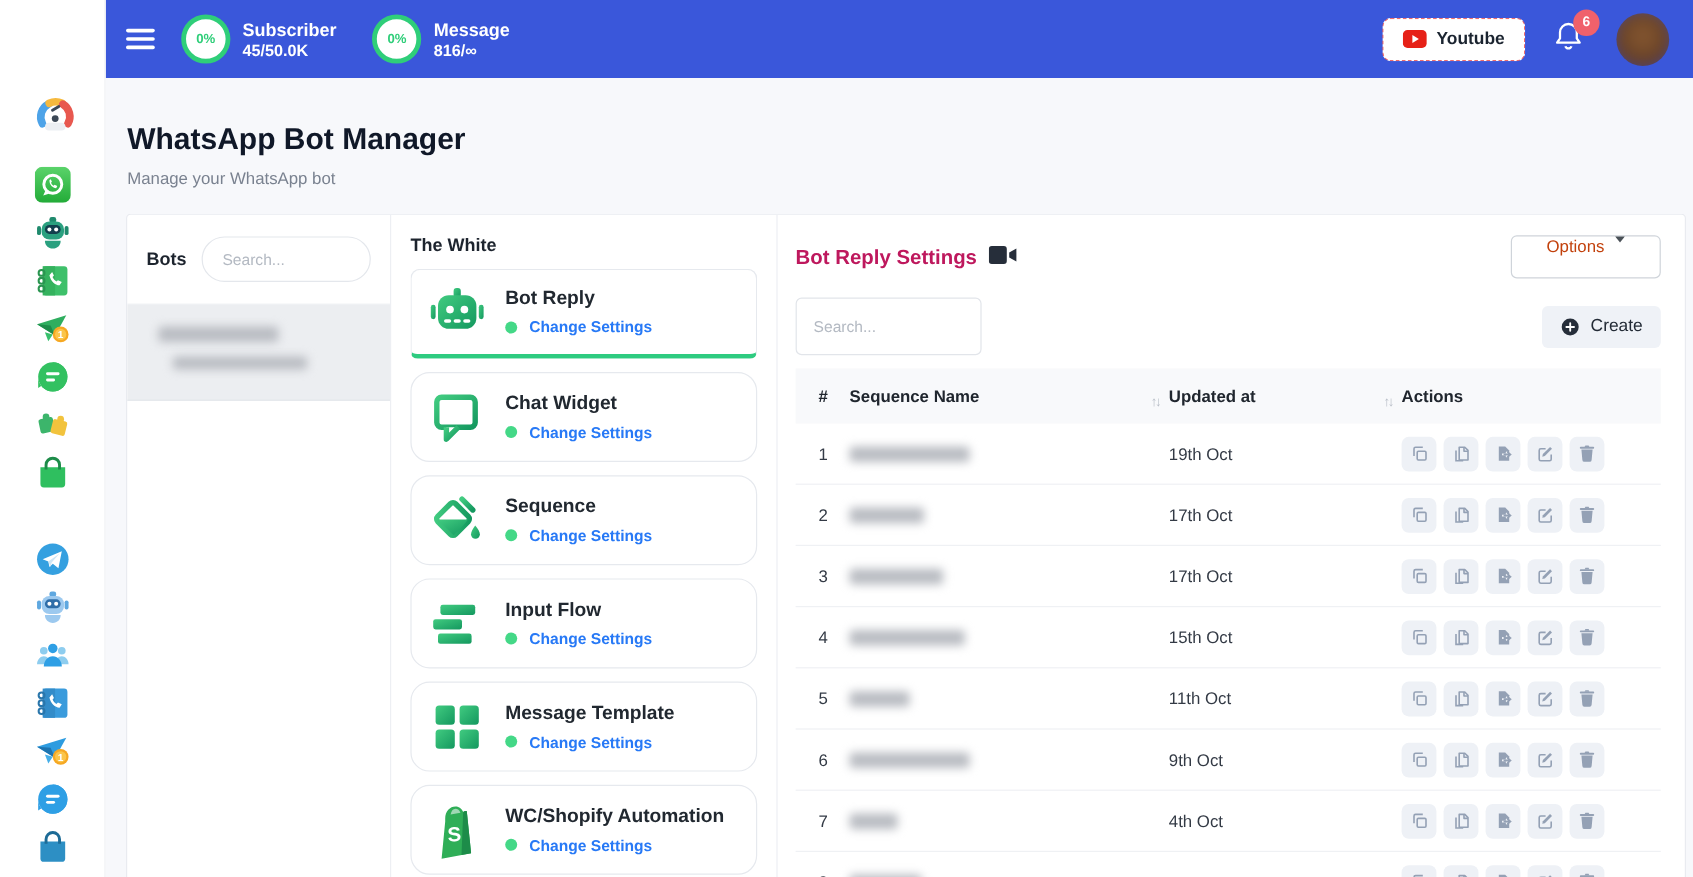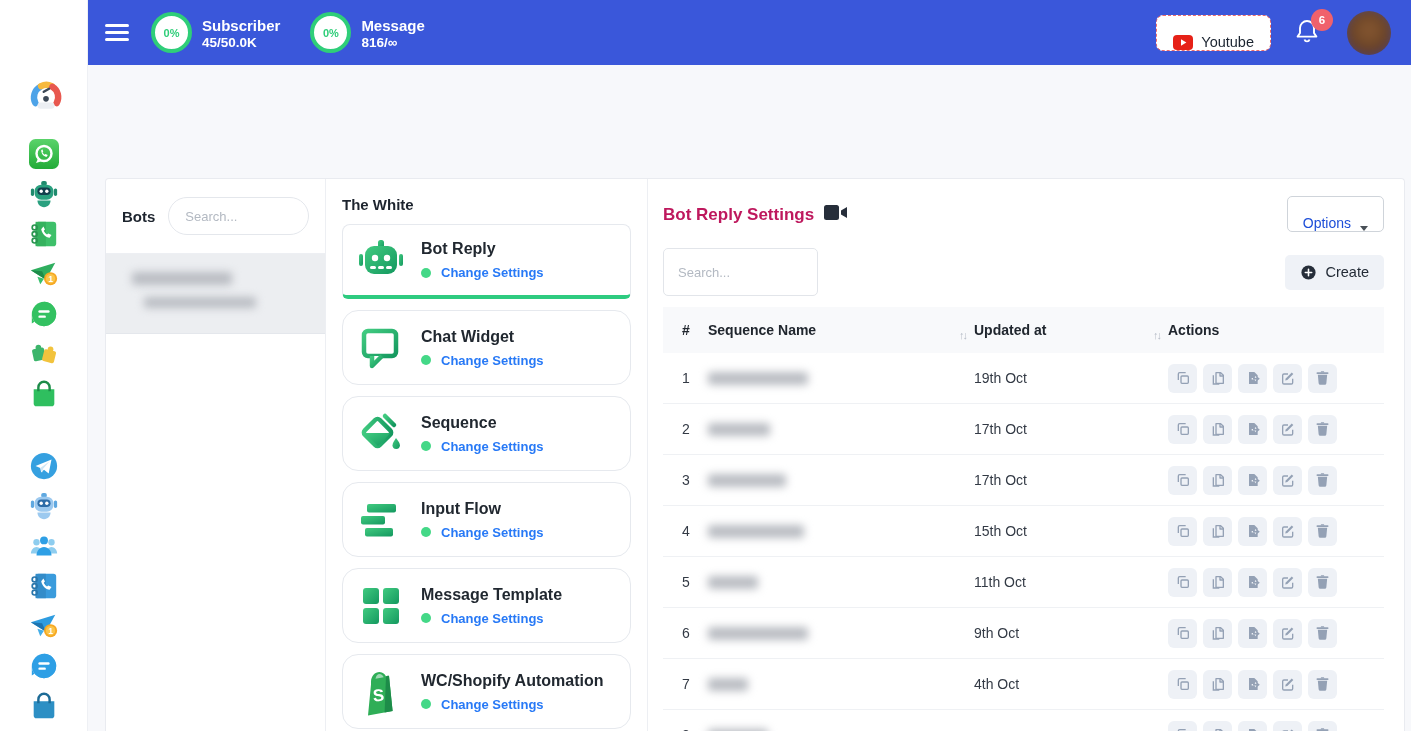--- a/index.html
+++ b/index.html
@@ -19,22 +19,22 @@
     background:#3a57da; display:flex; align-items:center; padding:0 12px 0 17px; }
   .hamburger { width:24px; cursor:pointer; margin-right:22px; }
   .hamburger span { display:block; height:2.5px; background:#fff; border-radius:2px; margin:4.5px 0; }
   .stat { display:flex; align-items:center; margin-right:30px; }
   .stat-ring { width:41px; height:41px; border-radius:50%; border:4px solid #2fce79;
     background:#fff; display:flex; align-items:center; justify-content:center;
     color:#2fce79; font-size:11px; font-weight:bold; margin-right:10px; }
   .stat-label { color:#fff; font-size:15px; font-weight:bold; line-height:19px; }
   .stat-value { color:#fff; font-size:13.5px; font-weight:600; }
   .tb-right { margin-left:auto; display:flex; align-items:center; }
-  .tb-btn { height:36px; background:#fff; border-radius:7px; display:flex; align-items:flex-end;
-    padding:0 16px; font-size:14.5px; color:#1b2430; cursor:pointer; margin-left:12px; }
+  .tb-btn { height:36px; background:#fff; border-radius:7px; display:flex; align-items:center;
+    padding:0 16px; font-size:14.5px; color:#1b2430; cursor:pointer; margin-left:12px;font-weight:bold; }
   .tb-btn svg { margin-right:8px; }
   .btn-youtube { border:1.6px dashed #ef6b6b; }
   .btn-discussion { border:1.6px dashed #5b8df0; }
   .bell-wrap { position:relative; margin-left:24px; cursor:pointer; }
   .bell-badge { position:absolute; top:-9px; right:-14px; min-width:22px; height:22px;
     background:#f0616b; border-radius:50%; color:#fff; font-size:11.5px; font-weight:bold;
     display:flex; align-items:center; justify-content:center; }
   .avatar { width:44px; height:44px; border-radius:50%; margin-left:28px; margin-right:8px;
     overflow:hidden; cursor:pointer; position:relative; }
   .avatar-img { position:absolute; inset:-6px; border-radius:50%;
@@ -80,22 +80,22 @@
   .mod-link-row { display:flex; align-items:center; margin-top:7px;text-align:center; }
   .mod-dot { width:10px; height:10px; border-radius:50%; background:#44d887; margin-right:10px; }
   .mod-link { font-size:13px; font-weight:bold; color:#2779f6; cursor:pointer; }
 
   
   .p-set { flex:1; padding:17px 20px 0 15px; display:flex; flex-direction:column; }
   .set-head { display:flex; align-items:flex-start; }
   .set-title { font-size:17px; font-weight:bold; color:#be185d; margin-right:10px; margin-top:9px; }
   .cam-icon { margin-top:8px; }
   .options-btn { margin-left:auto; height:36px; border:1px solid #cfd4da; border-radius:5px;
-    background:#fff; display:flex; align-items:flex-end; padding:0 15px; font-size:14px;
-    color:#1d4ed8; cursor:pointer; }
+    background:#fff; display:flex; align-items:flex-start; padding:0 29px; font-size:14px;
+    color:#c2410c; cursor:pointer; }
   .caret { width:0; height:0; border-left:4.5px solid transparent; border-right:4.5px solid transparent;
     border-top:5px solid #495057; margin-left:9px; }
   .set-row2 { display:flex; align-items:center; margin-top:16px; }
   .set-search { width:155px; height:48px; border:1px solid #e2e5ea; border-radius:5px;
     padding:0 14px; font-size:13px; color:#495057; outline:none; }
   .set-search::placeholder { color:#b3b9c2; }
   .create-btn { margin-left:auto; height:35px; background:#eff2f7; border:none; border-radius:5px;
     display:flex; align-items:center; padding:0 15px; font-size:14.5px; color:#232b36;
     cursor:pointer; font-weight:500; }
   .create-btn svg { margin-right:8px; }
@@ -314,20 +314,24 @@
     </div>
 
     <div class="avatar">
         <div class="avatar-img"></div>
       </div>
   </div>
 </header>
 <div class="avatar-hint"></div>
 
 <main class="content">
+  <div class="page-head">
+    <h1 class="page-title">WhatsApp Bot Manager</h1>
+    <div class="page-sub">Manage your WhatsApp bot</div>
+  </div>
 
   <div class="main-card">
 
     <section class="p-bots">
       <div class="p-bots-head">
         <span class="p-bots-title">Bots</span>
         <input class="bots-search" placeholder="Search..." style="">
       </div>
       <div class="bot-item">
         <div class="blur-line l1" style="width:100px"></div>

